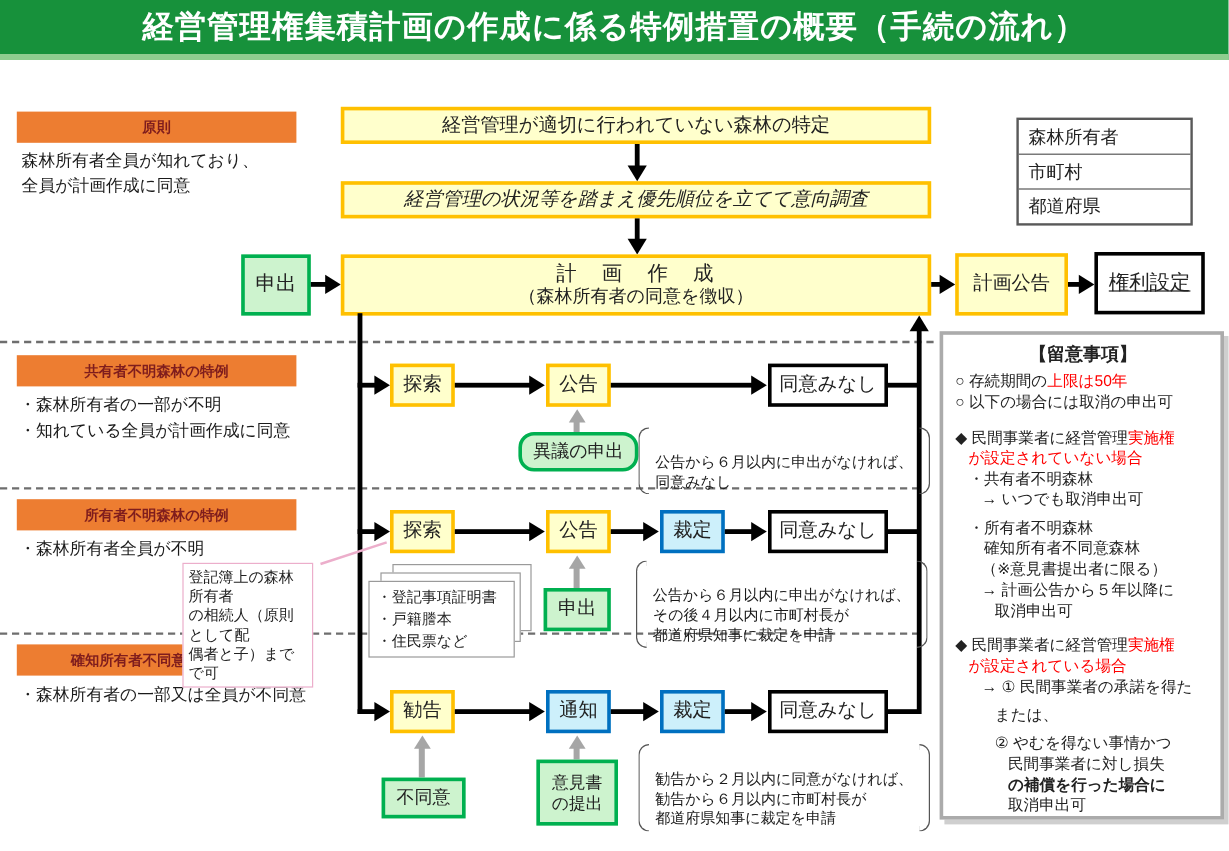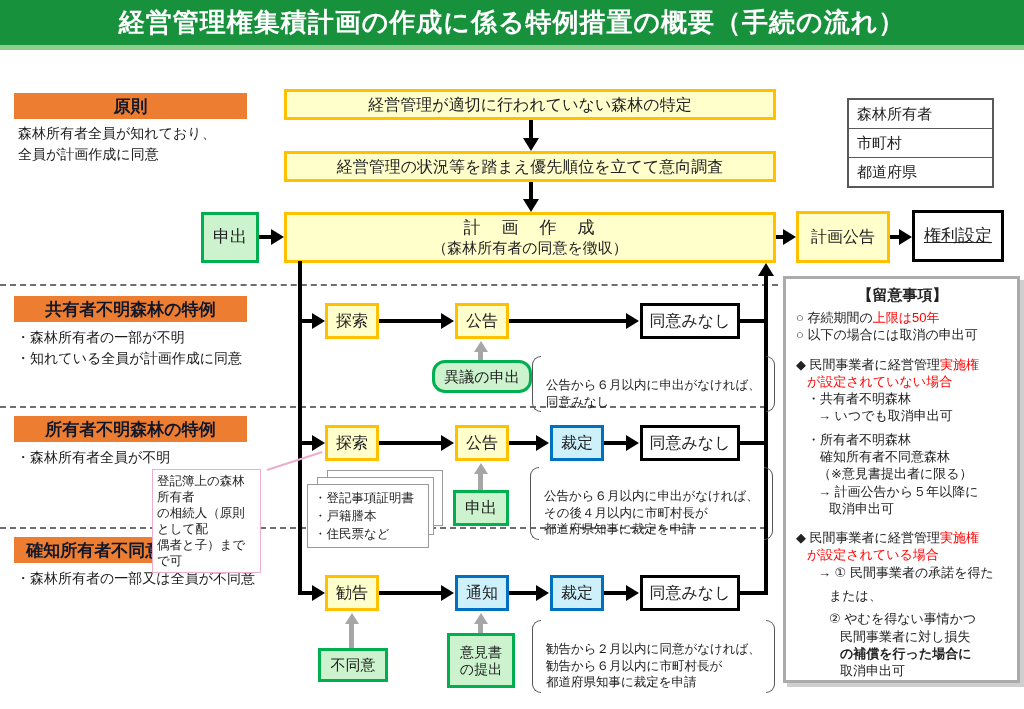--- a/index.html
+++ b/index.html
@@ -5,21 +5,21 @@
   html,body{margin:0;padding:0;background:#fff;}
   #canvas{position:relative;width:1024px;height:709px;background:#ffffff;overflow:hidden;
           font-family:"Liberation Sans","DejaVu Sans",sans-serif;color:#222;}
   .ab{position:absolute;}
   .box{position:absolute;display:flex;flex-direction:column;align-items:center;justify-content:center;
        text-align:center;box-sizing:border-box;background:#fff;line-height:1.2;}
   .ybox{background:#FFFFCC;border:3px solid #FFC000;}
   .gbox{background:#CDF3CE;border:3px solid #00B050;}
   .bbox{background:#CDF0FB;border:3px solid #0070C0;}
   .wbox{background:#fff;border:3px solid #000;}
-  .hdr{position:absolute;background:#ED7D31;color:#0f172a;font-weight:bold;font-size:17px;
+  .hdr{position:absolute;background:#ED7D31;color:#7f1d1d;font-weight:bold;font-size:12px;
        display:flex;align-items:center;justify-content:center;box-sizing:border-box;}
   .bullets{position:absolute;font-size:14px;line-height:1.5;color:#1a1a1a;white-space:nowrap;}
   .dash{position:absolute;height:0;border-top:2px dashed #6e6e6e;}
   .sh{position:absolute;background:#000;}
   .shg{position:absolute;background:#A6A6A6;}
   .tri{position:absolute;width:0;height:0;}
   .tr-r{border-top:8px solid transparent;border-bottom:8px solid transparent;border-left:13px solid #000;}
   .tr-d{border-left:8px solid transparent;border-right:8px solid transparent;border-top:13px solid #000;}
   .tr-u{border-left:8px solid transparent;border-right:8px solid transparent;border-bottom:13px solid #000;}
   .tr-ug{border-left:7px solid transparent;border-right:7px solid transparent;border-bottom:11px solid #A6A6A6;}
@@ -79,21 +79,21 @@
 
   <div class="dash" style="left:0;top:284px;width:778px;"></div>
   <div class="dash" style="left:0;top:406px;width:766px;"></div>
   <div class="dash" style="left:0;top:527px;width:766px;"></div>
 
   <div class="box ybox" style="left:284px;top:89px;width:492px;height:31px;font-size:16px;">
     <span>経営管理が適切に行われていない森林の特定</span>
   </div>
   <div class="sh" style="left:529px;top:120px;width:4px;height:19px;"></div>
   <div class="tri tr-d" style="left:523px;top:138px;"></div>
-  <div class="box ybox" style="left:284px;top:151px;width:492px;height:31px;font-size:16px;">
+  <div class="box ybox" style="left:284px;top:151px;width:492px;height:31px;font-size:16px;font-style:italic;">
     <span>経営管理の状況等を踏まえ優先順位を立てて意向調査</span>
   </div>
   <div class="sh" style="left:529px;top:182px;width:4px;height:18px;"></div>
   <div class="tri tr-d" style="left:523px;top:199px;"></div>
 
   <div class="box gbox" style="left:201px;top:212px;width:58px;height:51px;font-size:17px;">
     <span>申出</span>
   </div>
   <div class="sh" style="left:259px;top:235px;width:13px;height:4px;"></div>
   <div class="tri tr-r" style="left:271px;top:229px;"></div>

